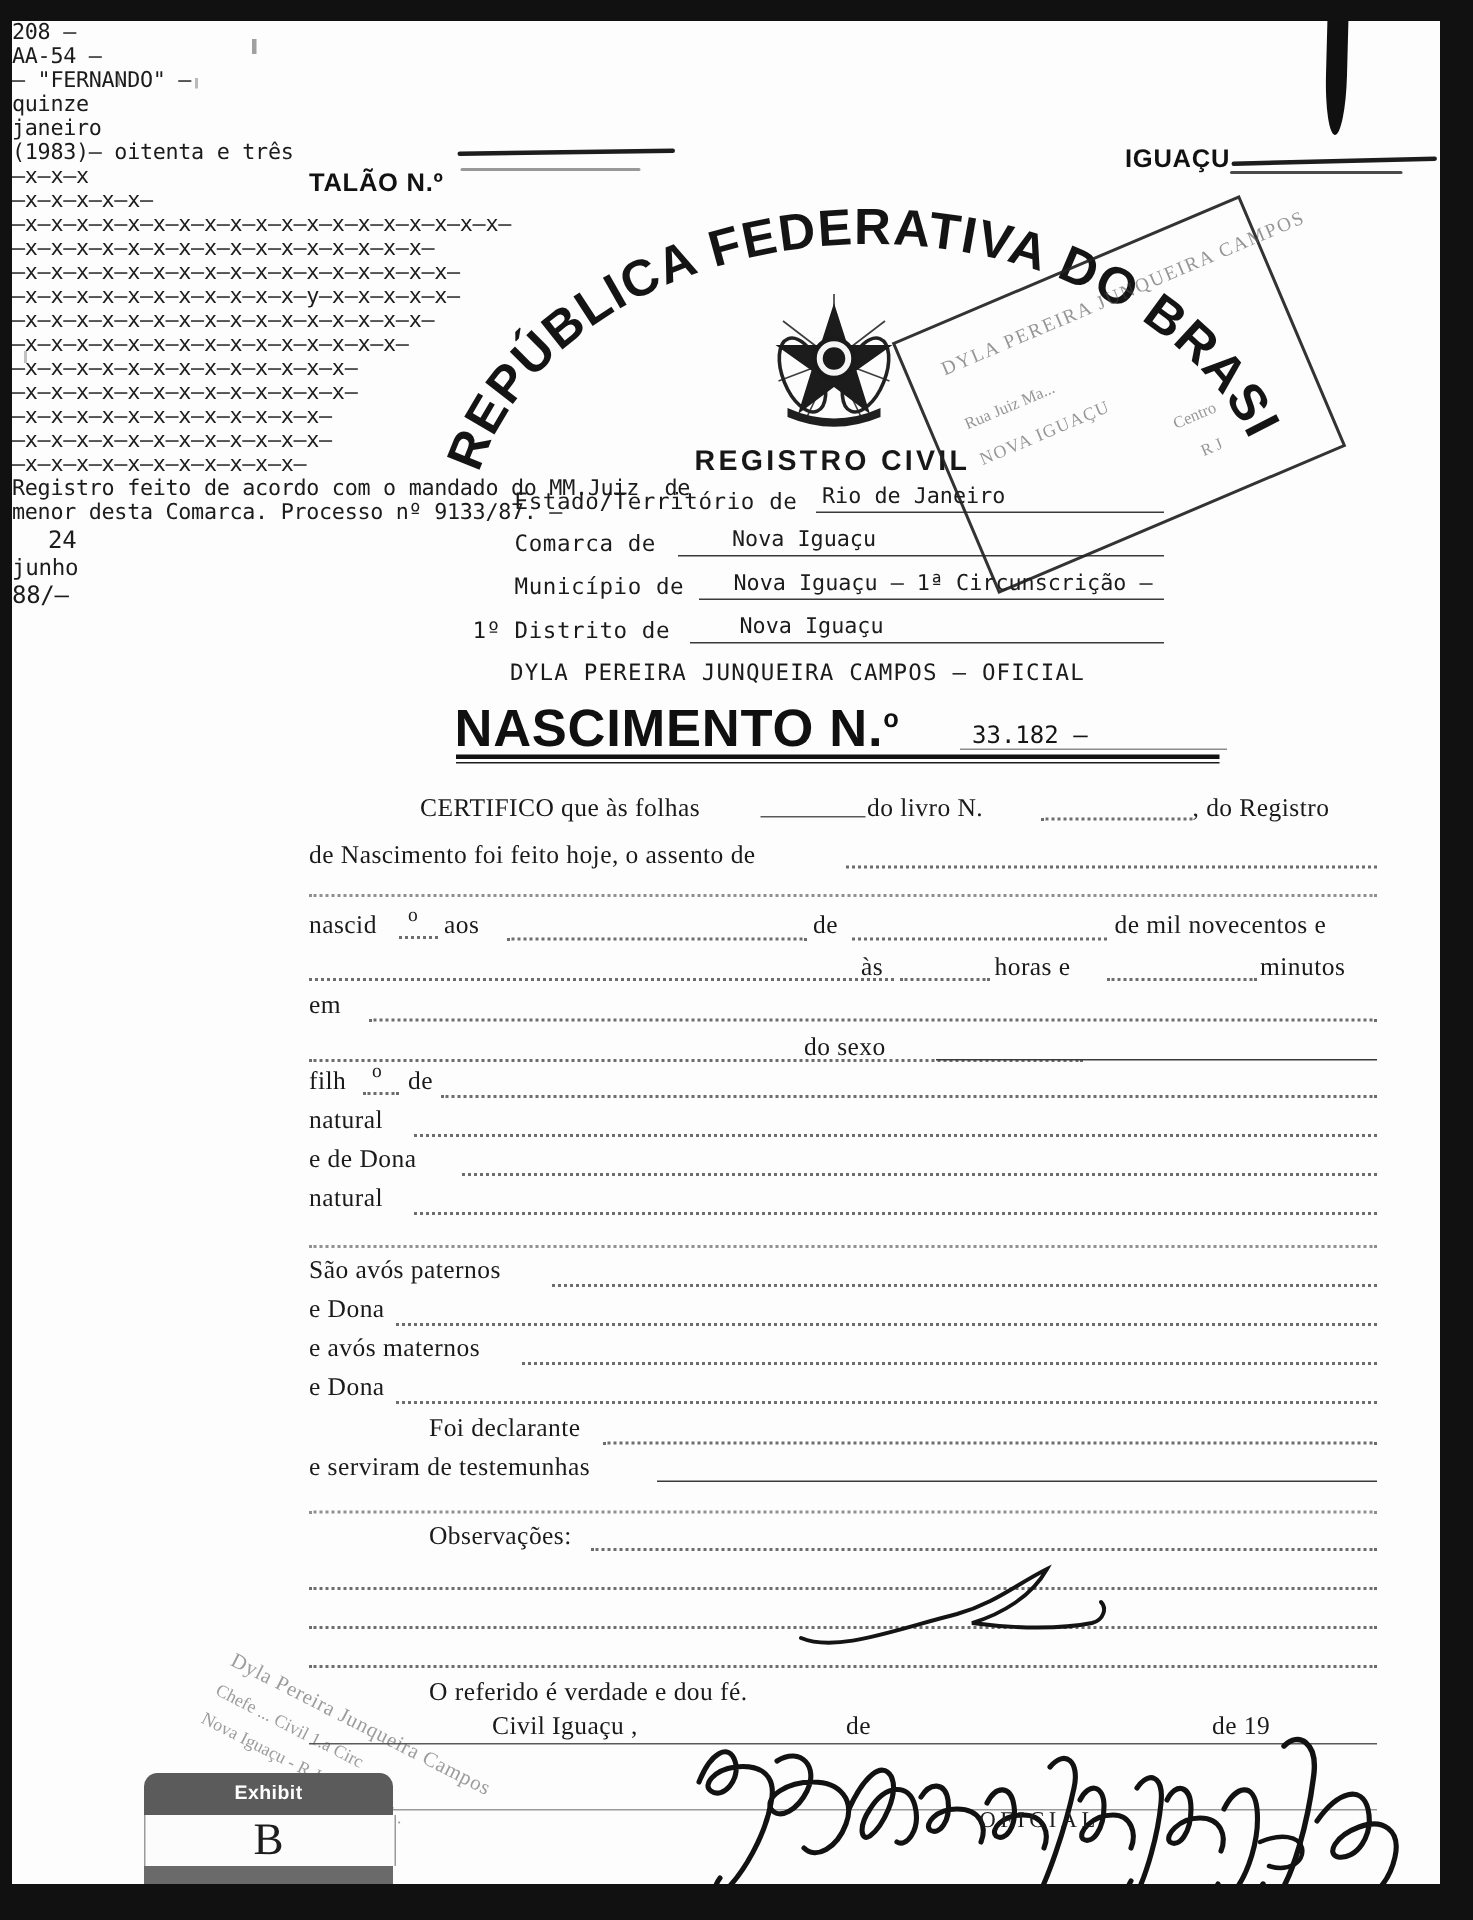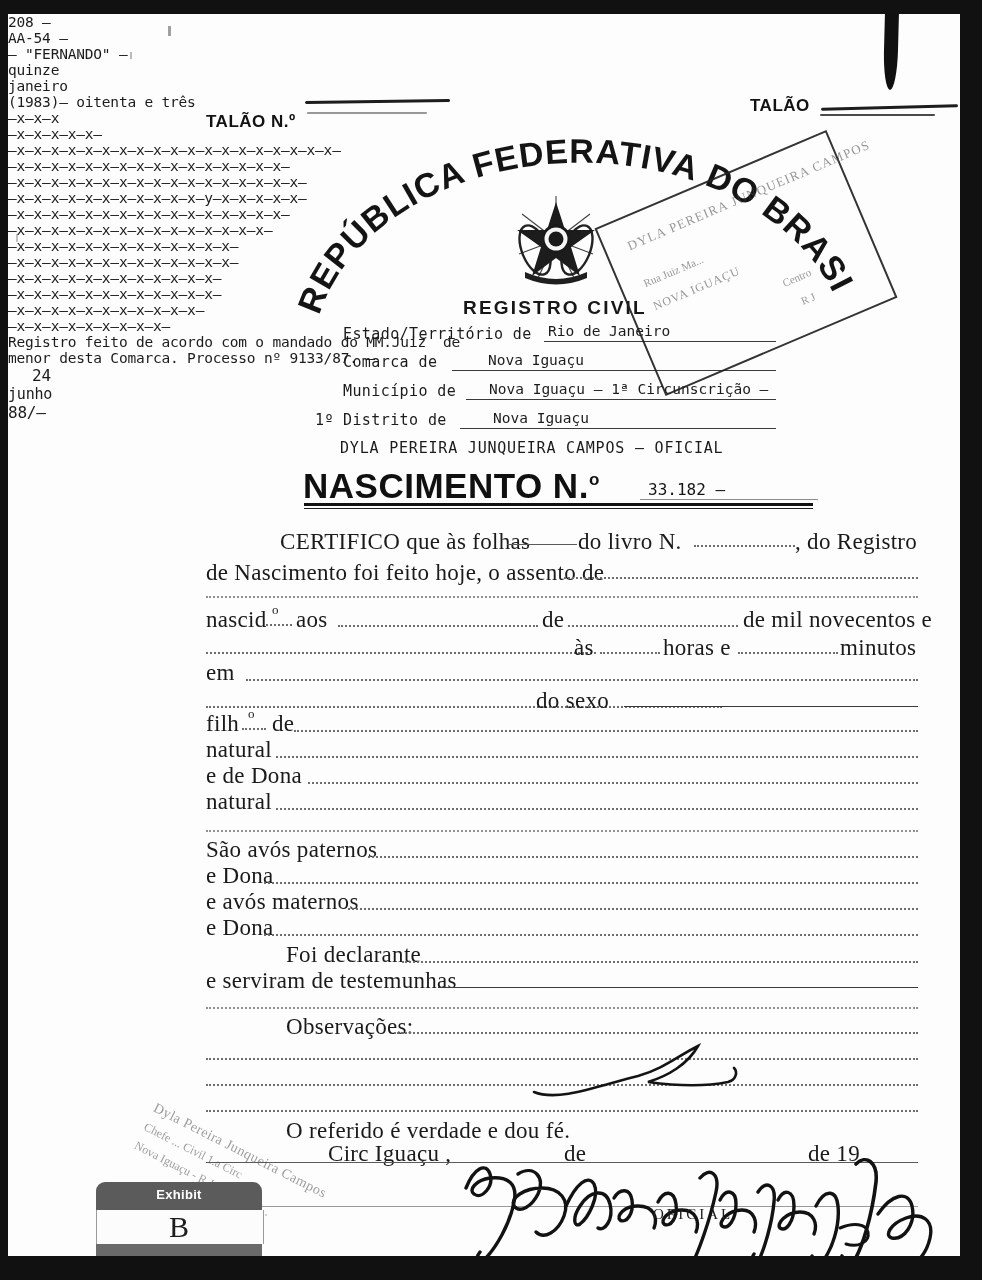--- a/index.html
+++ b/index.html
@@ -157,21 +157,21 @@
     position: absolute;
     left: 296px; top: 494px;
     width: 509px; height: 1.4px;
     background: #1d1d1d;
   }
 
   
   .body-run {
     position: absolute;
     font-family: "Liberation Serif", serif;
-    font-size: 23px;
+    font-size: 17px;
     color: #1a1a1a;
     letter-spacing: .3px;
     white-space: pre;
   }
 
   
   #stamp-box {
     position: absolute;
     left: 612px; top: 158px;
     width: 248px; height: 178px;
@@ -287,21 +287,21 @@
     <div class="smudge-top-right"></div>
     <div class="spec" style="left:160px;top:12px;width:3px;height:10px;opacity:.7"></div>
     <div class="spec" style="left:70px;top:35px;width:2px;height:8px;opacity:.55"></div>
     <div class="spec" style="left:122px;top:38px;width:2px;height:7px;opacity:.5"></div>
     <div class="spec" style="left:8px;top:220px;width:2px;height:8px;opacity:.45"></div>
 
     <div id="hdr-talao">TALÃO N.º</div>
     <div class="hdr-stroke" style="left:297px;top:86px;width:145px;height:3px;transform:rotate(-.8deg);"></div>
     <div class="hdr-stroke" style="left:299px;top:98px;width:120px;height:1.6px;opacity:.45;"></div>
 
-    <div id="hdr-pagina">TALÃO</div>
+    <div id="hdr-pagina">IGUAÇU</div>
     <div class="hdr-stroke" style="left:813px;top:92px;width:137px;height:3px;transform:rotate(-1.4deg);"></div>
     <div class="hdr-stroke" style="left:812px;top:100px;width:115px;height:2px;opacity:.8;"></div>
 
     <div id="arc-wrap">
       <svg width="560" height="230" viewBox="0 0 560 230" aria-hidden="true">
         <defs>
           <path id="arcpath" d="M 18,222 A 268 196 0 0 1 540,198" fill="none"></path>
         </defs>
         <text class="arc-text">
           <textPath href="#arcpath" startOffset="2%">REPÚBLICA FEDERATIVA DO BRASIL</textPath>
@@ -444,21 +444,20 @@
 
     <div class="body-run" style="left:198px;top:901px;">e Dona</div>
     <div class="typed" style="left:370px;top:899px;">–x–x–x–x–x–x–x–x–x–x–x–x–</div>
     <div class="rule dotted" style="left:256px;top:920px;width:654px;"></div>
 
     <div class="body-run" style="left:278px;top:928px;">Foi declarante</div>
     <div class="typed" style="left:400px;top:926px;">–x–x–x–x–x–x–x–x–x–x–x–</div>
     <div class="rule dotted" style="left:394px;top:947px;width:516px;"></div>
 
     <div class="body-run" style="left:198px;top:954px;">e serviram de testemunhas</div>
-    <div class="typed" style="left:436px;top:952px;">–x–x–x–x–x–x–x–x–x–</div>
     <div class="rule" style="left:430px;top:973px;width:480px;"></div>
 
     <div class="rule dotted" style="left:198px;top:993px;width:712px;opacity:.75;"></div>
 
     <div class="body-run" style="left:278px;top:1000px;">Observações:</div>
     <div class="typed" style="left:392px;top:997px;">Registro feito de acordo com o mandado do MM.Juiz  de</div>
     <div class="rule dotted" style="left:386px;top:1018px;width:524px;"></div>
 
     <div class="typed" style="left:200px;top:1023px;">menor desta Comarca. Processo nº 9133/87. –</div>
     <div class="rule dotted" style="left:198px;top:1044px;width:712px;"></div>
@@ -466,21 +465,21 @@
     <div class="rule dotted" style="left:198px;top:1096px;width:712px;"></div>
 
     <div id="obs-squiggle">
       <svg width="230" height="60" viewBox="0 0 230 60">
         <path d="M6 50 C30 60 70 44 110 34 C135 27 150 14 170 4 C160 22 140 34 120 40
                  C150 44 180 44 200 40 C208 38 210 30 206 26" fill="none" stroke="#141414" stroke-width="2.6" stroke-linecap="round"></path>
       </svg>
     </div>
 
     <div class="body-run" style="left:278px;top:1104px;">O referido é verdade e dou fé.</div>
-    <div class="body-run" style="left:320px;top:1127px;">Circ Iguaçu ,</div>
+    <div class="body-run" style="left:320px;top:1127px;">Civil Iguaçu ,</div>
     <div class="typed" style="left:490px;top:1124px;font-size:16px;padding-left:24px;">24</div>
     <div class="body-run" style="left:556px;top:1127px;">de</div>
     <div class="typed" style="left:630px;top:1124px;font-size:15px;">junho</div>
     <div class="body-run" style="left:800px;top:1127px;">de 19</div>
     <div class="typed" style="left:868px;top:1122px;font-size:16px;">88/–</div>
     <div class="rule thin" style="left:198px;top:1148px;width:712px;"></div>
     <div class="rule thin" style="left:198px;top:1192px;width:712px;opacity:.6;"></div>
 
     <div id="signature">
       <svg width="500" height="140" viewBox="0 0 500 140">

